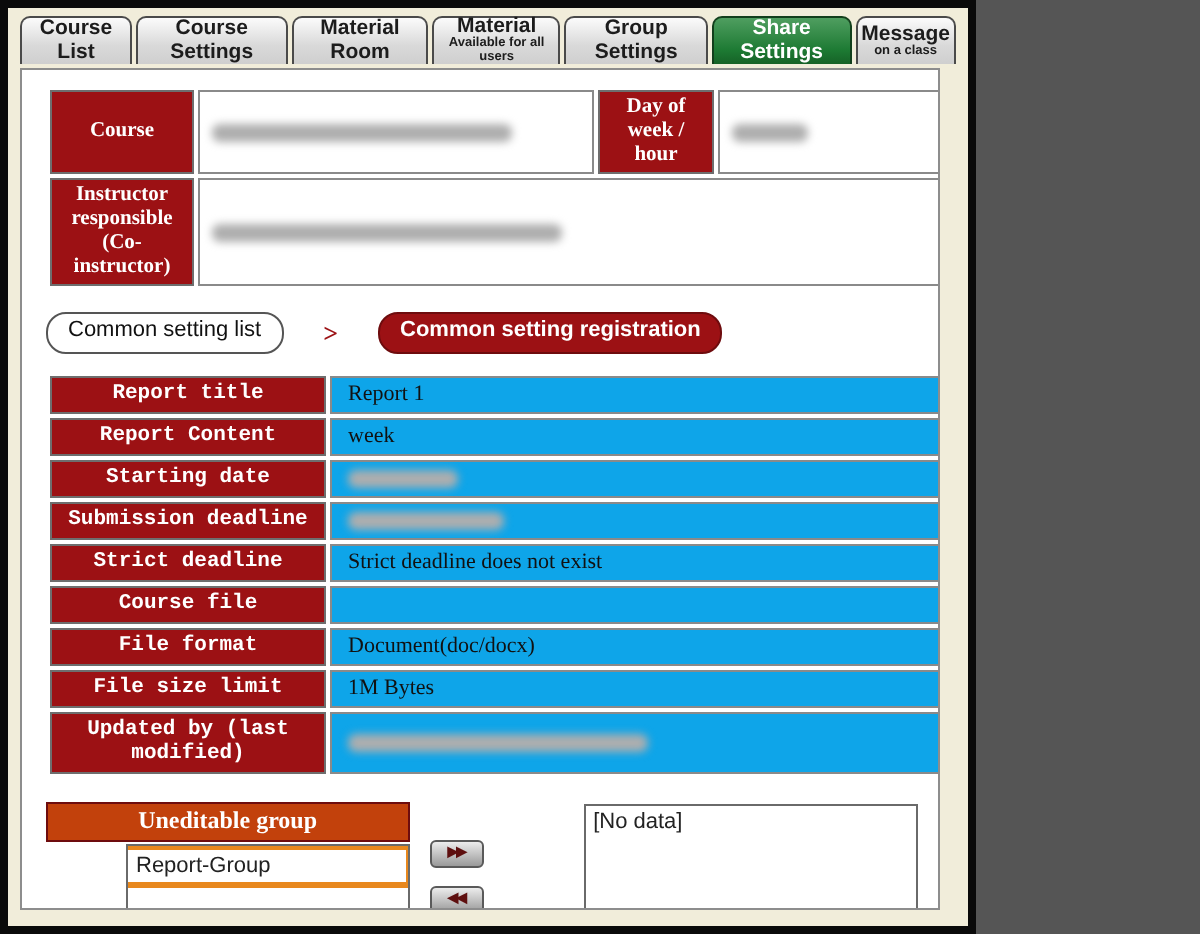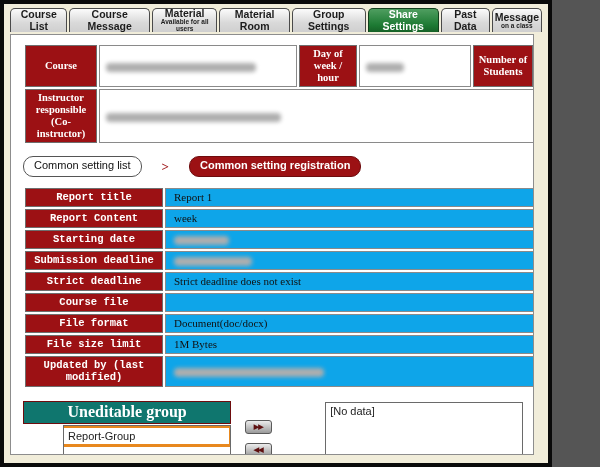--- a/index.html
+++ b/index.html
@@ -1,18 +1,18 @@
 <!DOCTYPE html>
 <html><head>
 <meta charset="utf-8">
 <style>
   * { margin:0; padding:0; box-sizing:border-box; }
   body { font-family:"Liberation Sans", sans-serif; background:#555; }
   .frame {
-    width:552px; height:467px; background:#f1edda;
+    width:488px; height:467px; background:#f1edda;
     border:4px solid #0a0a0a; position:relative; overflow:hidden;
   }
   
   .tabs-row {
     display:flex; align-items:flex-end; gap:2px;
     padding:3px 6px 0 6px; height:28px; position:relative; z-index:2;
   }
   .tab {
     flex:1 1 auto; height:24px; cursor:pointer;
     background:linear-gradient(#fbfbfb,#d9d9d9 60%,#cfcfcf);
@@ -59,22 +59,22 @@
     border:1px solid #6e6e6e; width:138px; text-align:center; padding:2px 4px; line-height:1.2;font-family:Liberation Mono, monospace;
   }
   table.report td {
     border:1px solid #8a8a8a; background:#0ea5e9; font-size:11px; color:#111;
     padding:2px 8px; height:19px; vertical-align:middle;
   }
   
   .groups-row { display:flex; margin-top:12px; align-items:flex-start; }
   .group-box { display:flex; flex-direction:column; }
   .group-box .group-title {
-    background:#0f766e; color:#fff; font-family:"Liberation Serif", serif;
-    font-size:16px; font-weight:bold; text-align:center; padding:1px 0 2px 0;
+    background:#c2410c; color:#fff; font-family:"Liberation Serif", serif;
+    font-size:12px; font-weight:bold; text-align:center; padding:1px 0 2px 0;
     border:1px solid #6e0c0e;
   }
   .group-list {
     border:1px solid #6a6a6a; background:#fff; height:60px; margin-top:1px;
     overflow:hidden; font-size:11px; color:#222;margin-left:40px;
   }
   .group-item { padding:1px 4px; cursor:pointer; line-height:15px; }
   .group-item.annotated {
     border:3px solid #e8881e; margin:-1px 0 0 -6px; padding-left:7px; width:calc(100% + 8px);
     line-height:14px;
@@ -95,37 +95,34 @@
 </head>
 <body>
 
 <div class="frame">
 
   <div class="tabs-row" id="tabs">
       <div class="tab">
         <span>Course List</span>
       </div>
       <div class="tab">
-        <span>Course Message</span>
+        <span>Course Settings</span>
+      </div>
+      <div class="tab">
+        <span>Material Room</span>
       </div>
       <div class="tab">
         <span>Material</span>
         <span class="tab-sub">Available for all users</span>
       </div>
       <div class="tab">
-        <span>Material Room</span>
-      </div>
-      <div class="tab">
         <span>Group Settings</span>
       </div>
       <div class="tab active">
         <span>Share Settings</span>
-      </div>
-      <div class="tab">
-        <span>Past Data</span>
       </div>
       <div class="tab">
         <span>Message</span>
         <span class="tab-sub">on a class</span>
       </div>
     </div>
 
   <div class="panel">
 
     <table class="meta">

